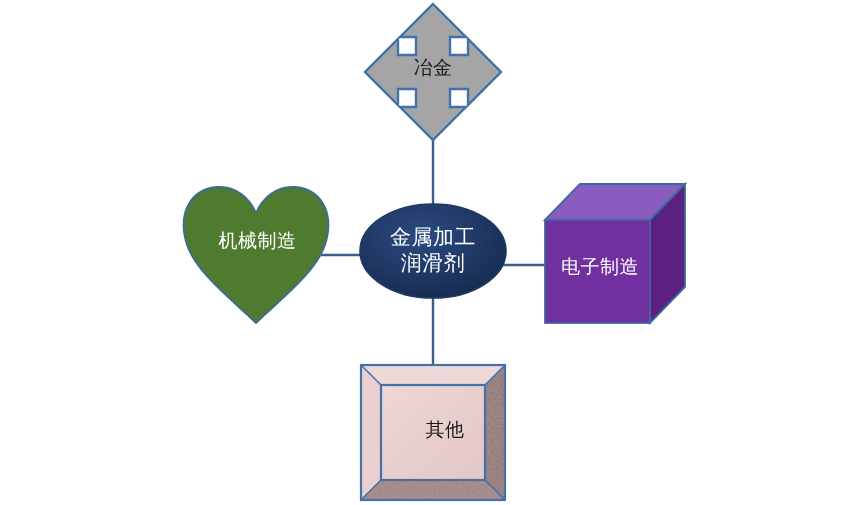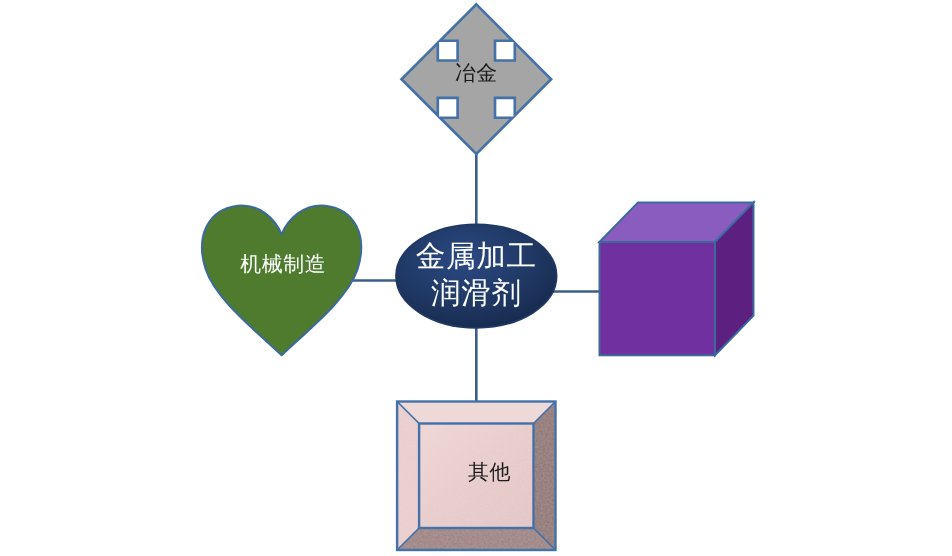--- a/index.html
+++ b/index.html
@@ -34,21 +34,21 @@
     white-space: pre-line;
     pointer-events: none;
     letter-spacing: 0.5px;
   }
   .label-center {
     left: 360px;
     top: 210px;
     width: 146px;
     height: 80px;
     color: #ffffff;
-    font-size: 27px;
+    font-size: 21px;
   }
   .label-top {
     left: 383px;
     top: 52px;
     width: 100px;
     height: 32px;
     color: #1a1a1a;
     font-size: 19px;
   }
   .label-left {
@@ -165,16 +165,17 @@
     </g>
   </svg>
 
   <div class="label label-center">金属加工
 润滑剂</div>
 
   <div class="label label-top">冶金</div>
 
   <div class="label label-left">机械制造</div>
 
+  <div class="label label-right">电子制造</div>
 
   <div class="label label-bottom">其他</div>
 
 </div>
 
 </body></html>

